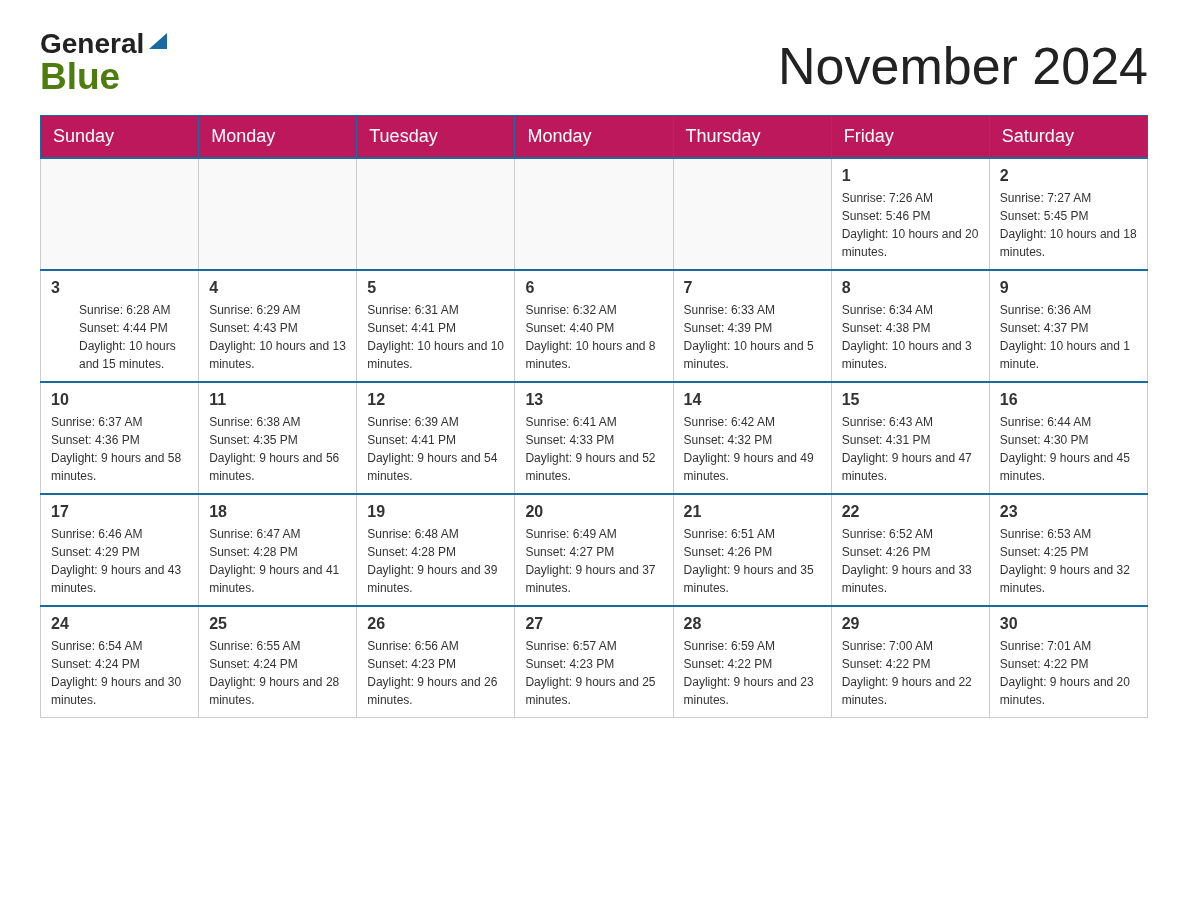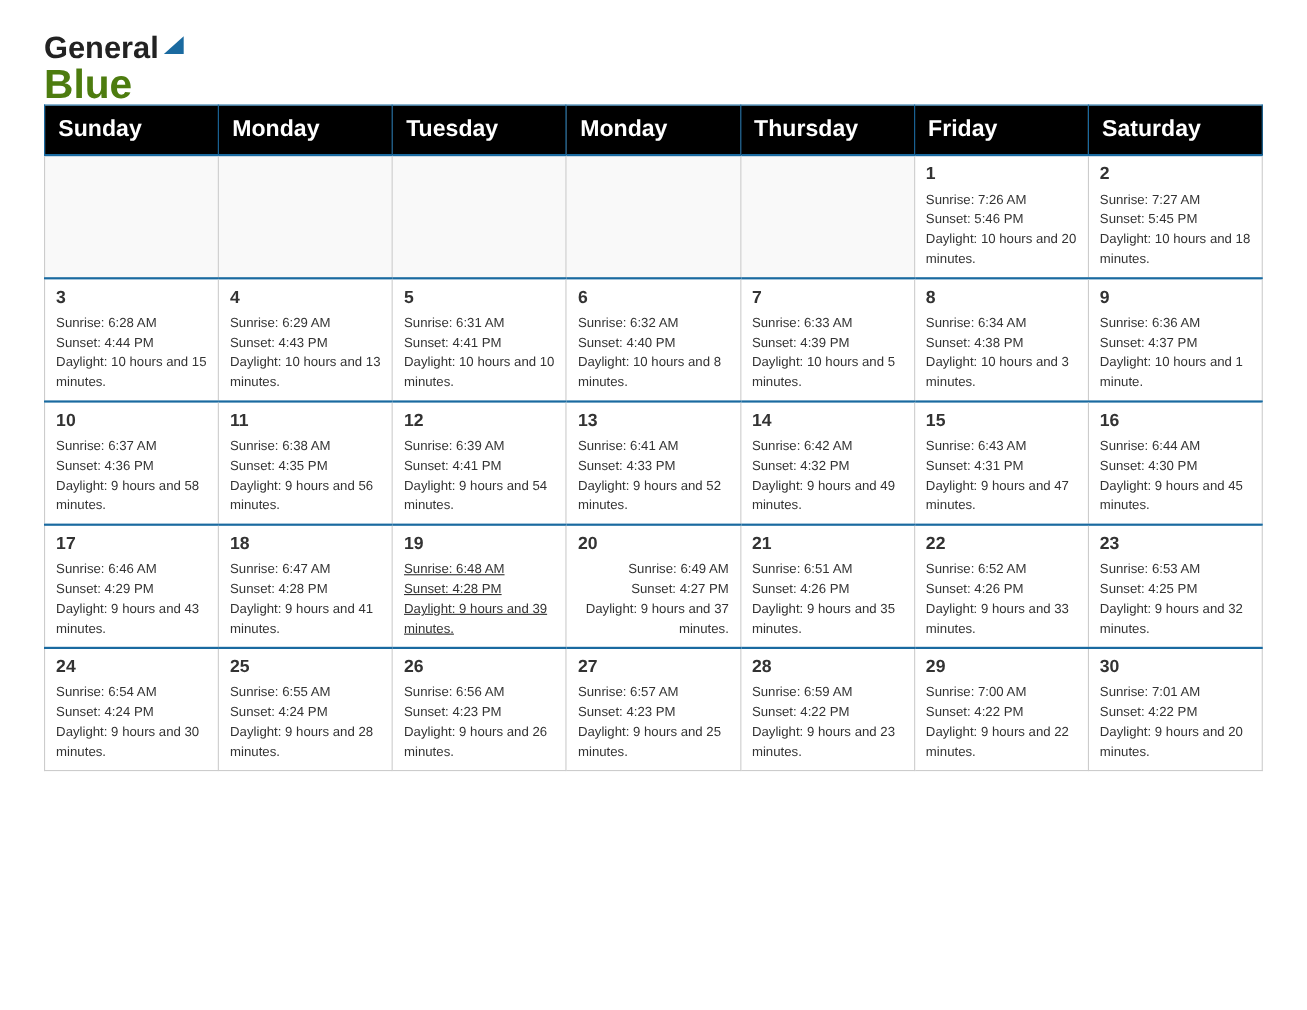--- a/index.html
+++ b/index.html
@@ -7,20 +7,21 @@
       font-family: Arial, Helvetica, sans-serif;
       background: #fff;
       padding: 30px 40px;
       width: 1188px;
       min-height: 918px;
     }
     .header {
       display: flex;
       justify-content: space-between;
       align-items: flex-end;
+      margin-bottom: 20px;
     }
     .logo {
       display: flex;
       flex-direction: column;
       align-items: flex-start;
     }
     .logo-general {
       font-size: 28px;
       font-weight: bold;
       color: #222;
@@ -47,24 +48,24 @@
       font-size: 20px;
       color: #555;
       margin-top: 4px;
     }
     .calendar {
       width: 100%;
       border-collapse: collapse;
       border: 1px solid #aaa;
     }
     .calendar th {
-      background-color: #000000;
+      background-color: #be185d;
       color: #fff;
-      font-size: 21px;
-      font-weight: bold;
+      font-size: 18px;
+      font-weight: normal;
       padding: 10px 12px;
       text-align: left;
       border: 1px solid #1a6aa0;
     }
     .calendar td {
       vertical-align: top;
       padding: 8px 10px;
       border: 1px solid #ccc;
       width: 14.28%;
       min-height: 110px;
@@ -101,20 +102,21 @@
         <svg width="22" height="22" viewBox="0 0 22 22">
           <polygon points="2,20 20,4 20,20" fill="#1a6aa0"></polygon>
         </svg>
       </span>
     </div>
     <div class="logo-blue">
       <span>Blue</span>
     </div>
   </div>
   <div class="title-block">
+    <div class="main-title">November 2024</div>
   </div>
 </div>
 
 <table class="calendar">
   <thead>
     <tr>
     <th>Sunday</th>
         <th>Monday</th>
         <th>Tuesday</th>
         <th>Monday</th>
@@ -139,21 +141,21 @@
         <td>
           <span class="day-number">2</span>
           <div class="day-info" style="white-space: pre-line;">Sunrise: 7:27 AM
 Sunset: 5:45 PM
 Daylight: 10 hours and 18 minutes.</div>
         </td>
       </tr>
       <tr>
         <td>
           <span class="day-number">3</span>
-          <div class="day-info" style="white-space: pre-line;">Sunrise: 6:28 AM
+          <div class="day-info" style="white-space: pre-line; margin-left: 28px;">Sunrise: 6:28 AM
 Sunset: 4:44 PM
 Daylight: 10 hours and 15 minutes.</div>
         </td>
         <td>
           <span class="day-number">4</span>
           <div class="day-info" style="white-space: pre-line;">Sunrise: 6:29 AM
 Sunset: 4:43 PM
 Daylight: 10 hours and 13 minutes.</div>
         </td>
         <td>
@@ -239,27 +241,27 @@
 Daylight: 9 hours and 43 minutes.</div>
         </td>
         <td>
           <span class="day-number">18</span>
           <div class="day-info" style="white-space: pre-line;">Sunrise: 6:47 AM
 Sunset: 4:28 PM
 Daylight: 9 hours and 41 minutes.</div>
         </td>
         <td>
           <span class="day-number">19</span>
-          <div class="day-info" style="white-space: pre-line; text-decoration: underline;">Sunrise: 6:48 AM
+          <div class="day-info" style="white-space: pre-line;">Sunrise: 6:48 AM
 Sunset: 4:28 PM
 Daylight: 9 hours and 39 minutes.</div>
         </td>
         <td>
           <span class="day-number">20</span>
-          <div class="day-info" style="white-space: pre-line; text-align: right;">Sunrise: 6:49 AM
+          <div class="day-info" style="white-space: pre-line;">Sunrise: 6:49 AM
 Sunset: 4:27 PM
 Daylight: 9 hours and 37 minutes.</div>
         </td>
         <td>
           <span class="day-number">21</span>
           <div class="day-info" style="white-space: pre-line;">Sunrise: 6:51 AM
 Sunset: 4:26 PM
 Daylight: 9 hours and 35 minutes.</div>
         </td>
         <td>

